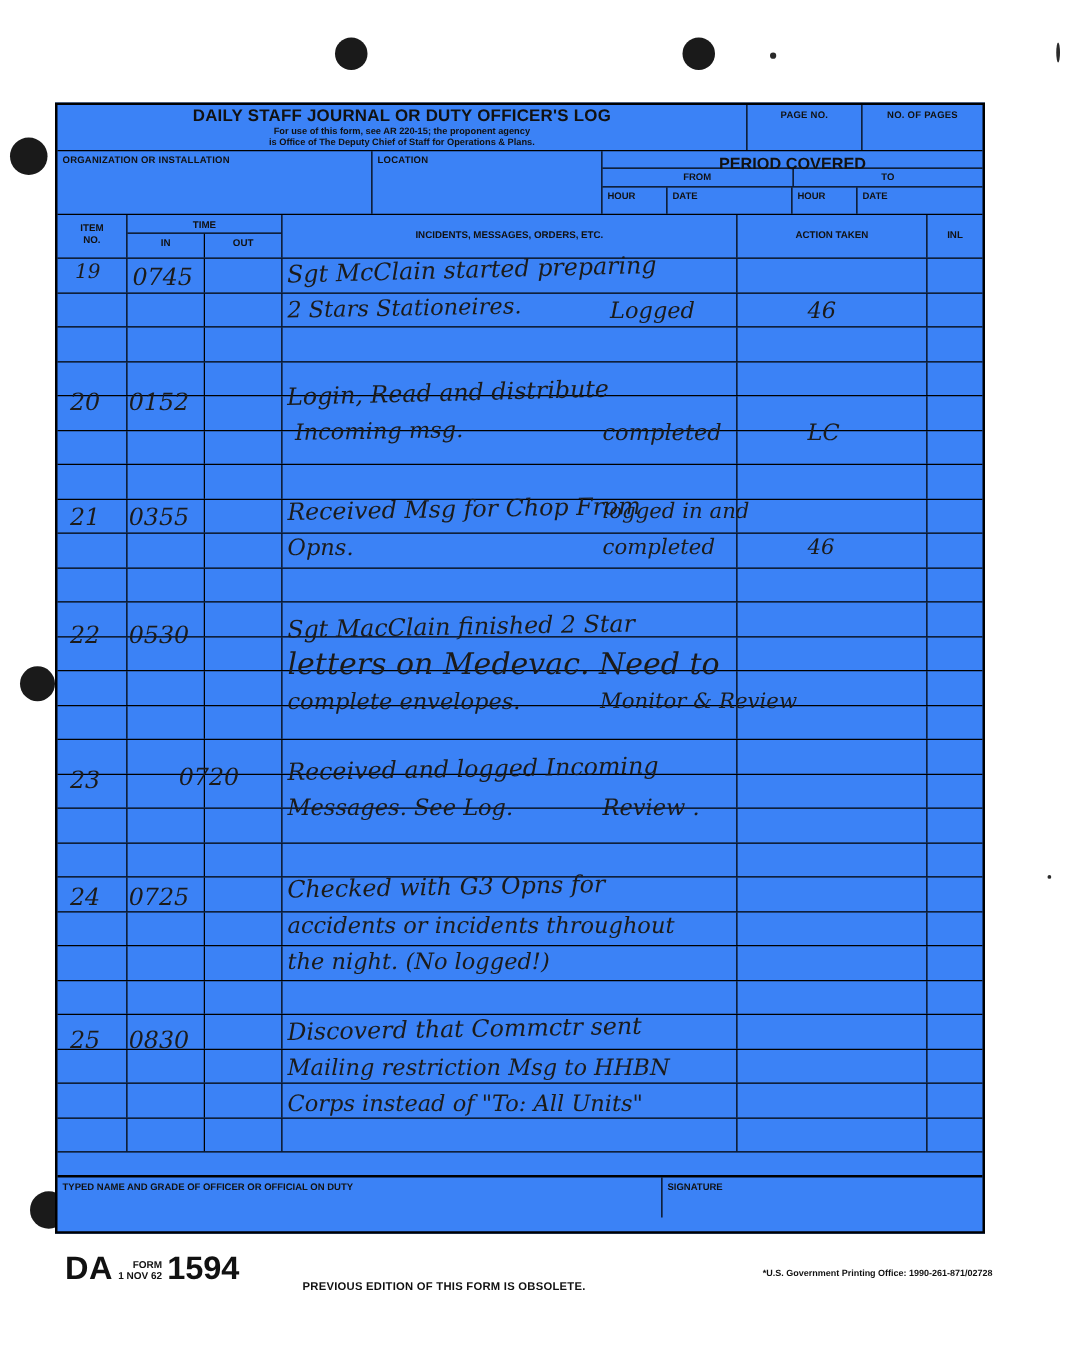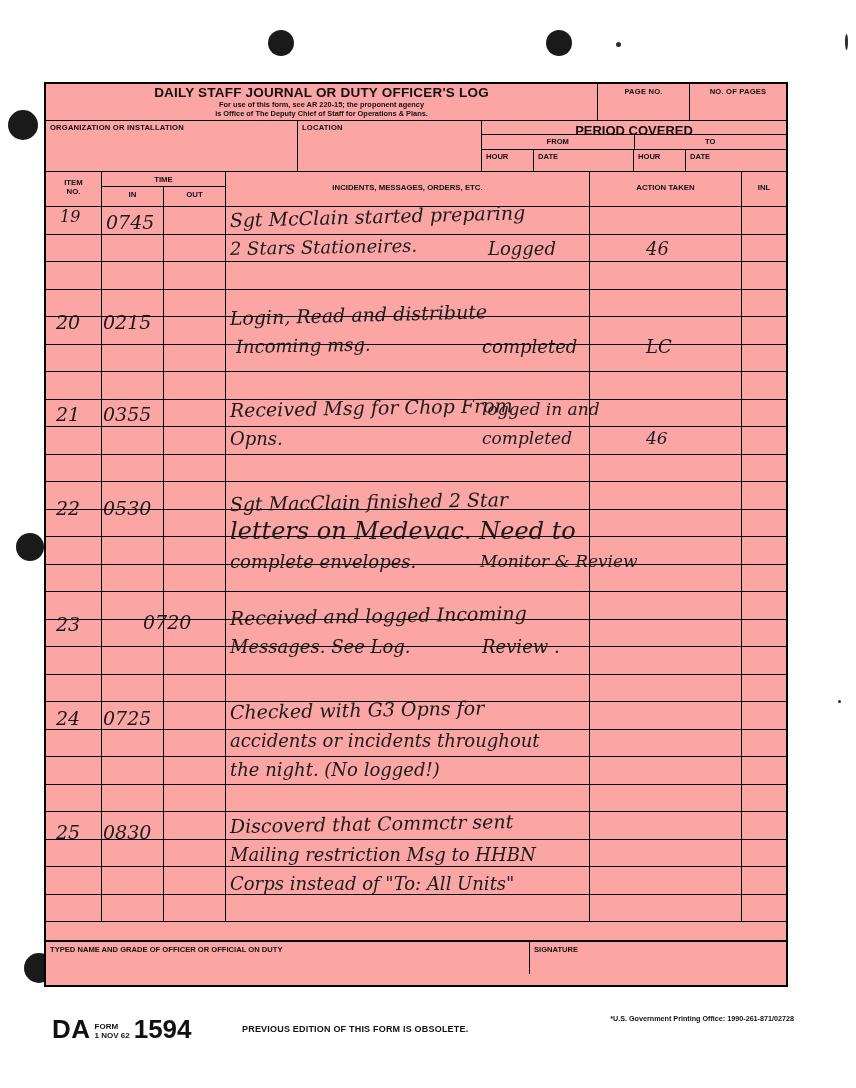--- a/index.html
+++ b/index.html
@@ -42,21 +42,21 @@
 
   
   .form {
     position: absolute;
     left: 44px;
     top: 82px;
     width: 744px;
     height: 905px;
     border: 2px solid #000;
     box-sizing: border-box;
-    background: #fca5a5;
+    background: #3b82f6;
   }
 
   
   .top-row {
     display: flex;
     border-bottom: 1.5px solid #000;
     height: 36px;
   }
   .title-cell {
     flex: 1 1 auto;
@@ -286,23 +286,24 @@
   .footer {
     position: absolute;
     left: 44px;
     top: 1000px;
     width: 760px;
     height: 46px;
   }
   .da-block {
     position: absolute;
     left: 8px;
-    top: 16px;
+    top: 1px;
     display: flex;
     align-items: flex-end;
+    text-align: right;
   }
   .da-text {
     font-size: 26px;
     font-weight: bold;
     letter-spacing: 0.5px;
     line-height: 26px;
   }
   .da-form-lines {
     font-size: 8px;
     font-weight: bold;
@@ -616,21 +617,21 @@
     <div class="hand-layer">
 
       <div class="hw" style="left:14px; top:0; font-size:16px;">19</div>
       <div class="hw" style="left:60px; top:4px; font-size:19px;">0745</div>
       <div class="hw" style="left:184px; top:2px; font-size:19px; transform:rotate(-1.5deg);">Sgt McClain started preparing</div>
       <div class="hw" style="left:184px; top:31px; font-size:18px; transform:rotate(-1deg);">2 Stars Stationeires.</div>
       <div class="hw" style="left:442px; top:31px; font-size:18px;">Logged</div>
       <div class="hw" style="left:600px; top:31px; font-size:18px;">46</div>
 
       <div class="hw" style="left:10px; top:104px; font-size:19px;">20</div>
-      <div class="hw" style="left:57px; top:104px; font-size:19px;">0215</div>
+      <div class="hw" style="left:57px; top:104px; font-size:19px;">0152</div>
       <div class="hw" style="left:184px; top:100px; font-size:19px; transform:rotate(-1.5deg);">Login, Read and distribute</div>
       <div class="hw" style="left:190px; top:129px; font-size:18px; transform:rotate(-1deg);">Incoming msg.</div>
       <div class="hw" style="left:436px; top:129px; font-size:18px;">completed</div>
       <div class="hw" style="left:600px; top:129px; font-size:18px;">LC</div>
 
       <div class="hw" style="left:10px; top:196px; font-size:19px;">21</div>
       <div class="hw" style="left:57px; top:196px; font-size:19px;">0355</div>
       <div class="hw" style="left:184px; top:192px; font-size:19px; transform:rotate(-1deg);">Received Msg for Chop From</div>
       <div class="hw" style="left:184px; top:221px; font-size:18px;">Opns.</div>
       <div class="hw" style="left:436px; top:192px; font-size:17px;">logged in and</div>

